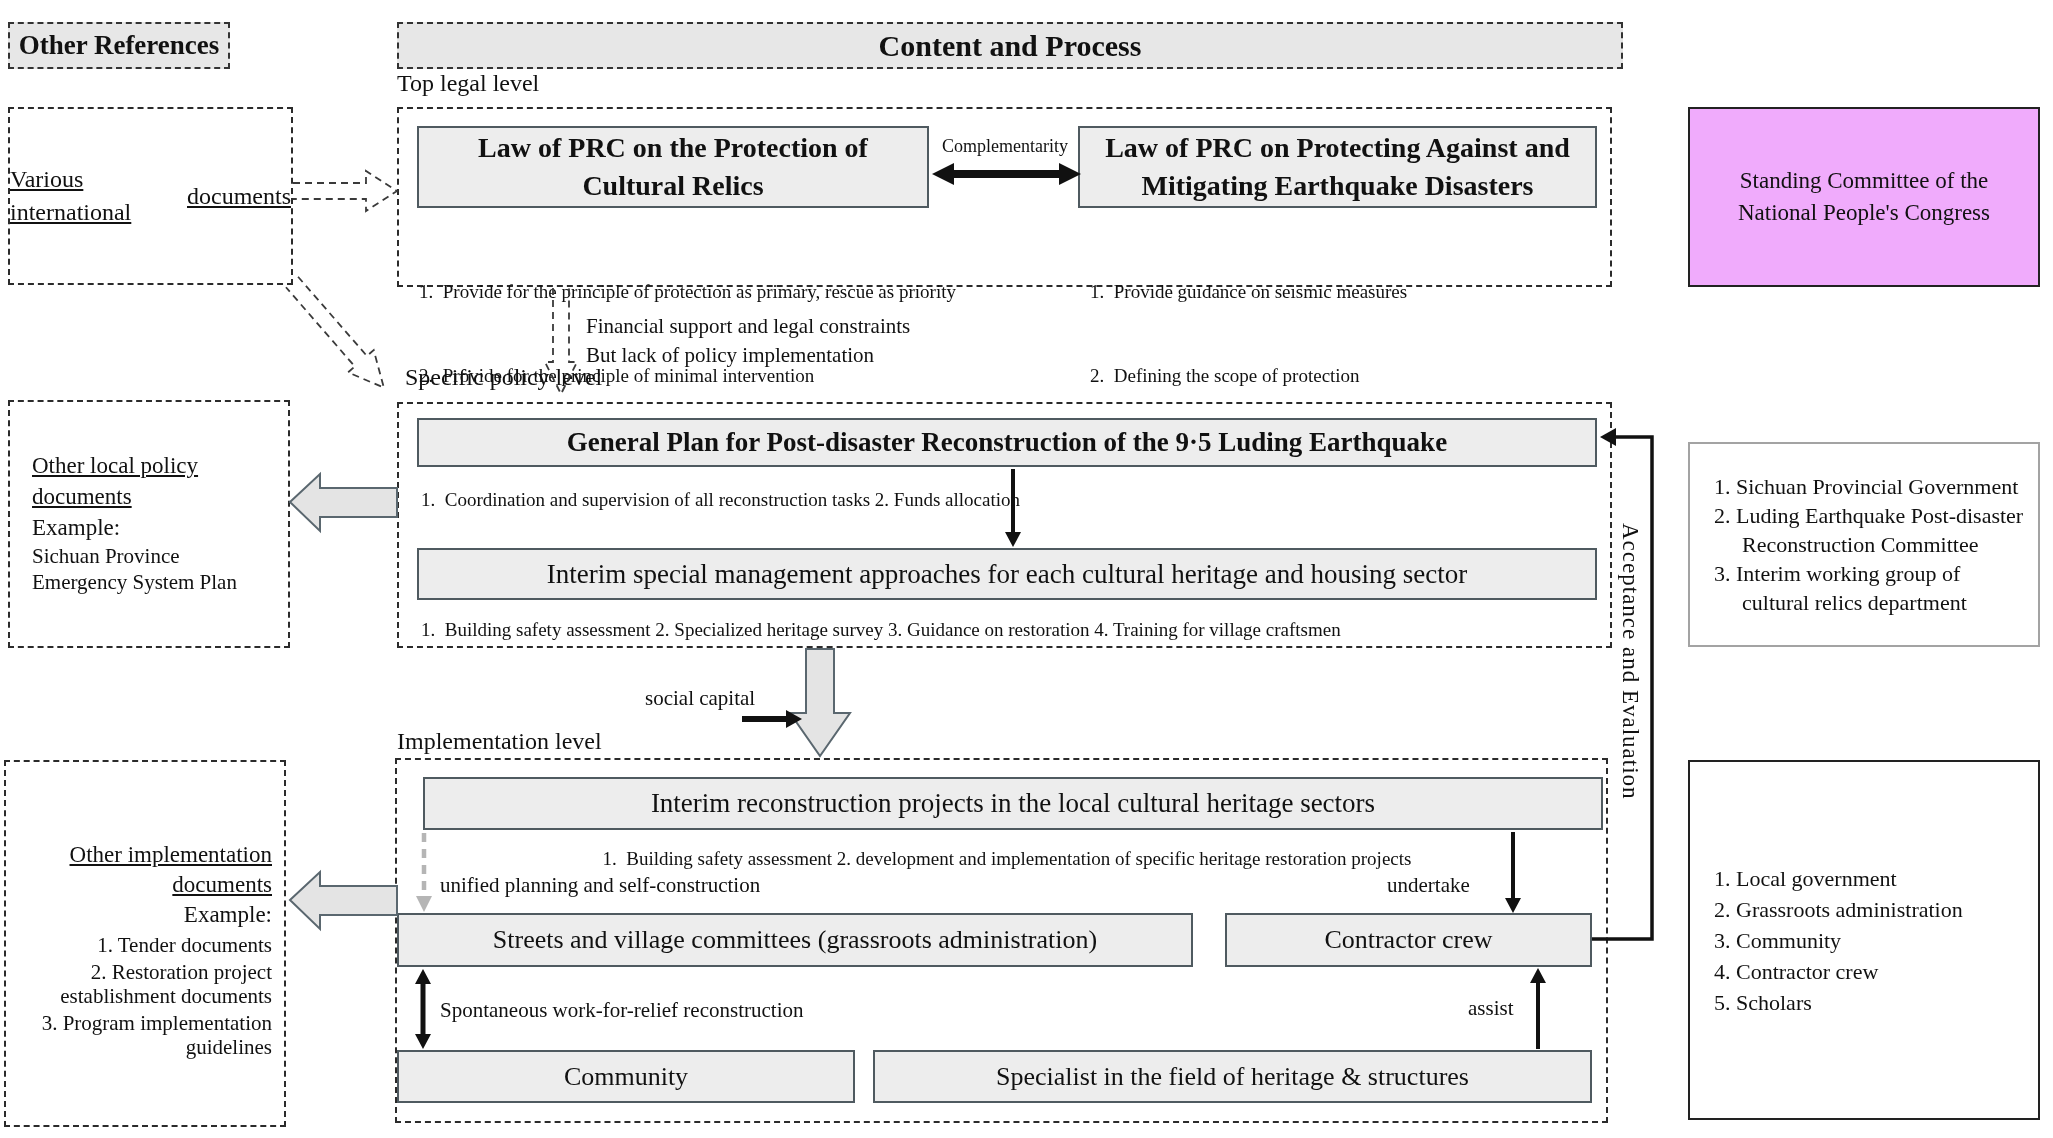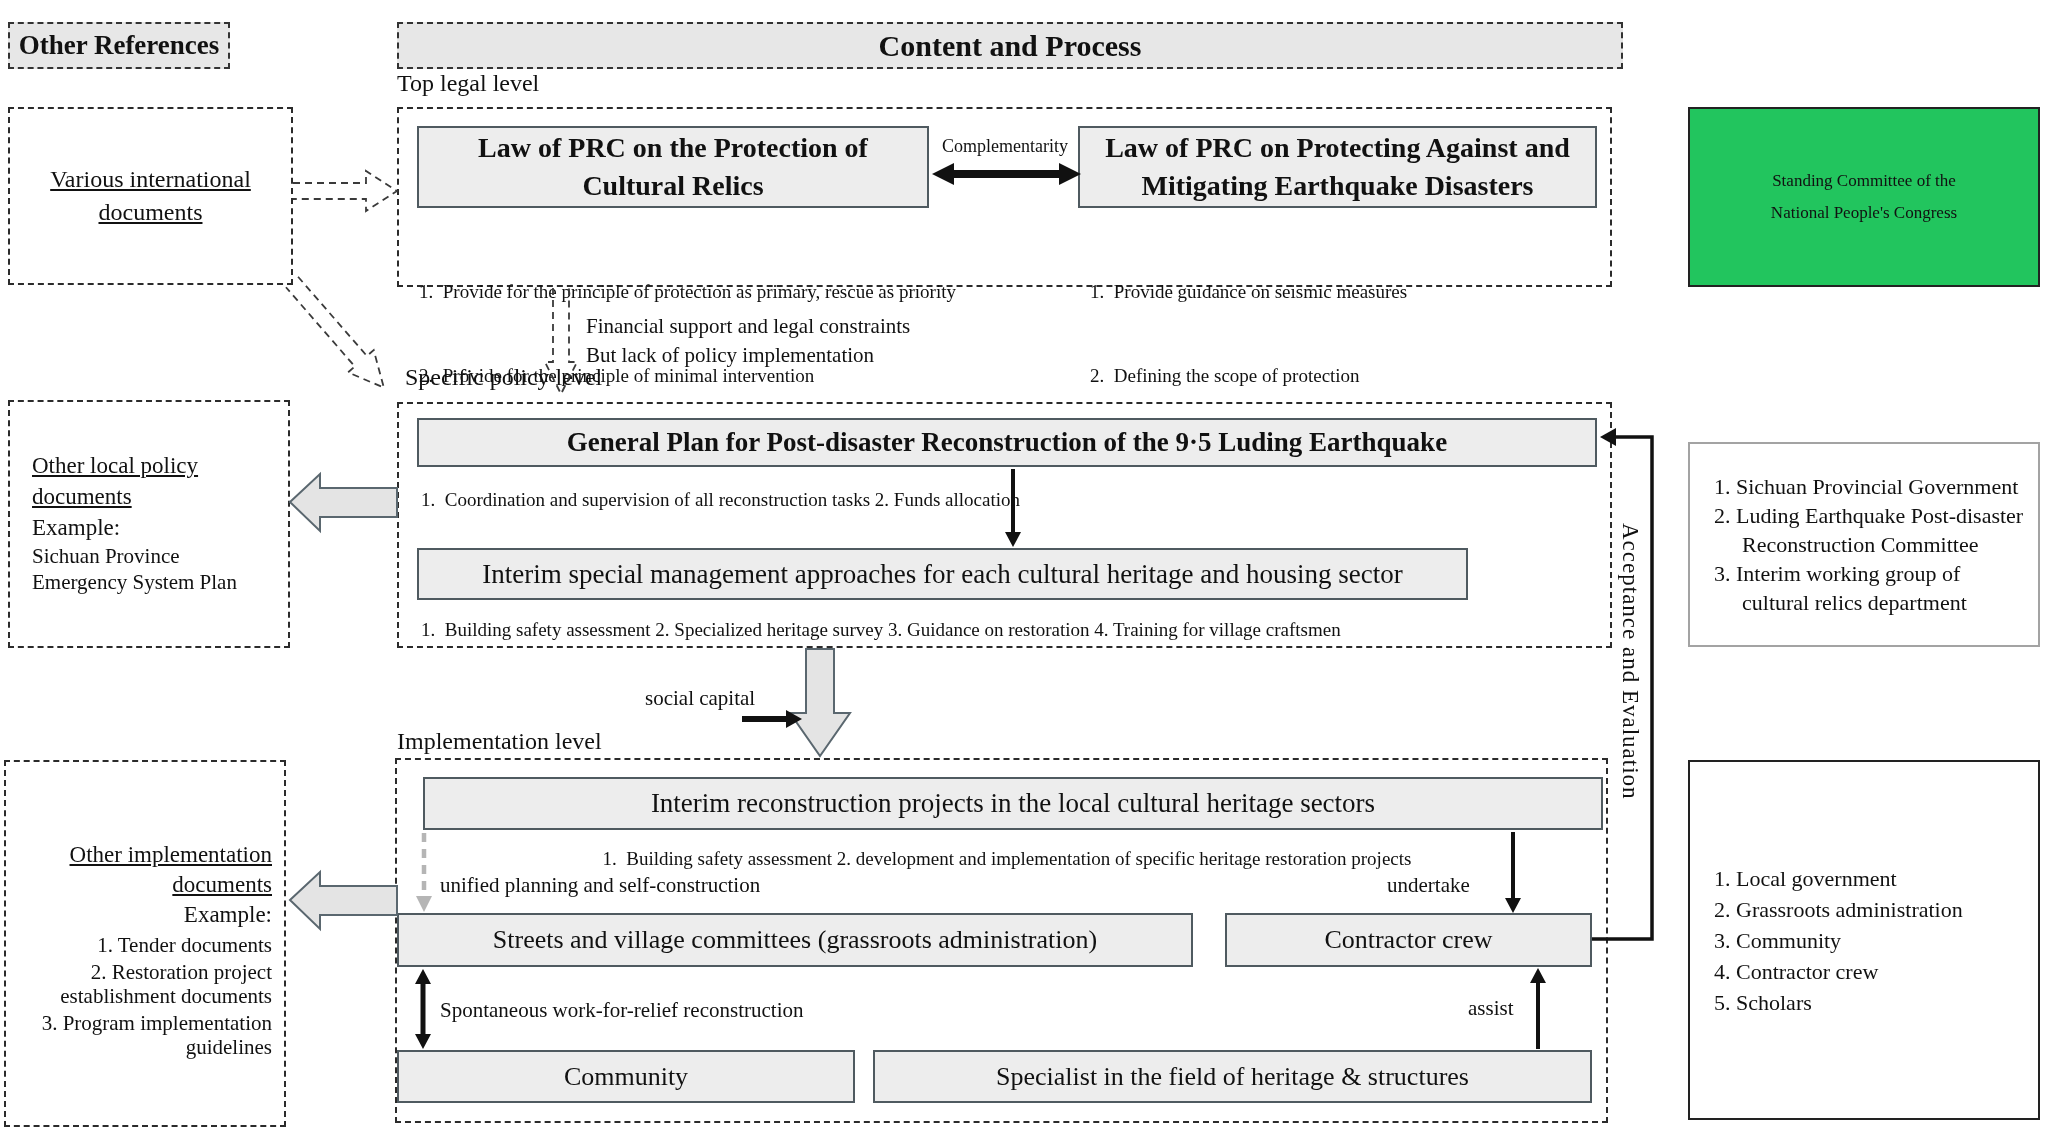--- a/index.html
+++ b/index.html
@@ -23,21 +23,21 @@
 
 <div class="canvas">
 
   <div class="hdr" style="left:8px;top:10px;width:222px;height:47px;font-size:27px;">
     <span>Other References</span>
   </div>
   <div class="hdr" style="left:397px;top:10px;width:1226px;height:47px;font-size:30px;">
     <span>Content and Process</span>
   </div>
 
-  <div class="dashedbox" style="left:8px;top:107px;width:285px;height:178px;display:flex;flex-direction:column;align-items:center;justify-content:center;font-size:24px;line-height:33px;">
+  <div class="dashedbox" style="left:8px;top:107px;width:285px;height:178px;display:flex;flex-direction:row;align-items:center;justify-content:center;font-size:24px;line-height:33px;">
     <div class="ul">Various international</div>
     <div class="ul">documents</div>
   </div>
 
   <div class="dashedbox" style="left:8px;top:400px;width:282px;height:248px;padding:48px 10px 0 22px;font-size:23px;line-height:31px;">
     <div class="ul">Other local policy</div>
     <div class="ul">documents</div>
     <div>Example:</div>
     <div style="font-size:21px;line-height:26px;">Sichuan Province</div>
     <div style="font-size:21px;line-height:26px;">Emergency System Plan</div>
@@ -82,21 +82,21 @@
   </div>
 
   <div class="lbl" style="left:405px;top:364px;font-size:24px;">Specific policy level</div>
   <div class="dashedbox" style="left:397px;top:402px;width:1215px;height:246px;"></div>
 
   <div class="box" style="left:417px;top:418px;width:1180px;height:49px;font-weight:bold;font-size:27px;">
     <div>General Plan for Post-disaster Reconstruction of the 9·5 Luding Earthquake</div>
   </div>
   <div class="pts" style="left:421px;top:486px;">1.  Coordination and supervision of all reconstruction tasks 2. Funds allocation</div>
 
-  <div class="box" style="left:417px;top:548px;width:1051px;height:52px;font-size:27px;">
+  <div class="box" style="left:417px;top:548px;width:1180px;height:52px;font-size:27px;">
     <div>Interim special management approaches for each cultural heritage and housing sector</div>
   </div>
   <div class="pts" style="left:421px;top:616px;">1.  Building safety assessment 2. Specialized heritage survey 3. Guidance on restoration 4. Training for village craftsmen</div>
 
   <div class="lbl" style="left:645px;top:686px;font-size:21px;">social capital</div>
 
   <div class="lbl" style="left:397px;top:728px;font-size:24px;">Implementation level</div>
   <div class="dashedbox" style="left:395px;top:758px;width:1213px;height:365px;"></div>
 
   <div class="box" style="left:423px;top:777px;width:1180px;height:53px;font-size:27px;">
@@ -119,21 +119,21 @@
 
   <div class="box" style="left:397px;top:1050px;width:458px;height:53px;font-size:26px;">
     <div>Community</div>
   </div>
   <div class="box" style="left:873px;top:1050px;width:719px;height:53px;font-size:26px;">
     <div>Specialist in the field of heritage &amp; structures</div>
   </div>
 
   <div class="lbl" style="left:1613px;top:523px;height:350px;width:30px;font-size:23px;letter-spacing:1px;writing-mode:vertical-rl;text-orientation:sideways;">Acceptance and Evaluation</div>
 
-  <div style="position:absolute;left:1688px;top:107px;width:352px;height:180px;border:2px solid #222;box-sizing:border-box;display:flex;flex-direction:column;align-items:center;justify-content:center;font-size:17px;line-height:32px;background:#22c55e;">
+  <div style="position:absolute;left:1688px;top:107px;width:352px;height:180px;border:2px solid #222;box-sizing:border-box;display:flex;flex-direction:column;align-items:center;justify-content:center;font-size:23px;line-height:32px;background:#f0abfc;">
     <div>Standing Committee of the</div>
     <div>National People's Congress</div>
   </div>
 
   <div style="position:absolute;left:1688px;top:442px;width:352px;height:205px;border:2px solid #a3a3a3;box-sizing:border-box;display:flex;flex-direction:column;justify-content:center;padding-left:24px;font-size:22px;line-height:29px;background:#fff;">
     <div class="nw">1. Sichuan Provincial Government</div>
     <div class="nw">2. Luding Earthquake Post-disaster</div>
     <div class="nw cont">Reconstruction Committee</div>
     <div class="nw">3. Interim working group of</div>
     <div class="nw cont">cultural relics department</div>

